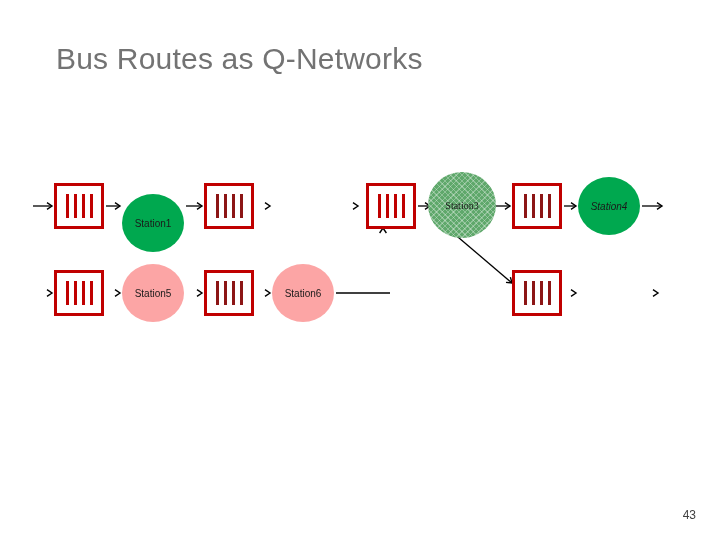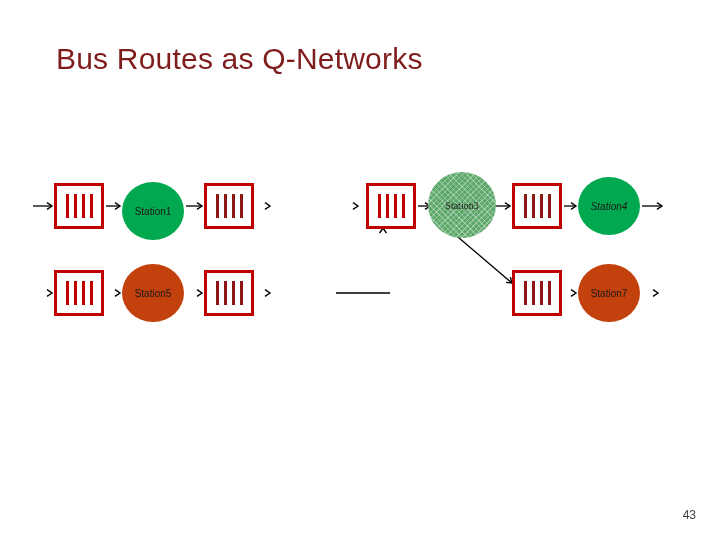--- a/index.html
+++ b/index.html
@@ -15,21 +15,21 @@
     font-family: "Liberation Sans", sans-serif;
   }
 
   
   #slide-title {
     position: absolute;
     left: 56px;
     top: 42px;
     font-size: 30px;
     font-weight: 400;
-    color: #7f1d1d;
+    color: #737373;
     letter-spacing: 0.2px;
     white-space: nowrap;
   }
 
   
   #diagram {
     position: absolute;
     left: 0;
     top: 0;
     width: 720px;
@@ -74,21 +74,21 @@
     justify-content: center;
     font-size: 10px;
     font-weight: 400;
     color: #1a1a1a;
     white-space: nowrap;
   }
   .station.green {
     background: #00A84F;
   }
   .station.blue {
-    background: #c2410c;
+    background: #fca5a5;
   }
   .station.hatched {
     background-color: #5FA86B;
     background-image:
       repeating-linear-gradient(45deg,  rgba(255,255,255,0.30) 0 1px, transparent 1px 4px),
       repeating-linear-gradient(-45deg, rgba(255,255,255,0.30) 0 1px, transparent 1px 4px);
   }
 
   
   #page-number {
@@ -168,30 +168,30 @@
       <span class="bar"></span>
       <span class="bar"></span>
       <span class="bar"></span>
     </div>
     <div class="queue-box dark" style="left: 512px; top: 270px; width: 50px; height: 46px;">
       <span class="bar"></span>
       <span class="bar"></span>
       <span class="bar"></span>
       <span class="bar"></span>
     </div>
-    <div class="station green" style="left: 122px; top: 182px; width: 62px; height: 58px; text-align: center;">
+    <div class="station green" style="left: 122px; top: 194px; width: 62px; height: 58px; text-align: center;">
       <span>Station1</span>
     </div>
     <div class="station hatched" style="left: 428px; top: 172px; width: 68px; height: 66px; font-family: Liberation Serif, serif;">
       <span>Station3</span>
     </div>
     <div class="station green" style="left: 578px; top: 177px; width: 62px; height: 58px; font-style: italic;">
       <span>Station4</span>
     </div>
     <div class="station blue" style="left: 122px; top: 264px; width: 62px; height: 58px;">
       <span>Station5</span>
     </div>
-    <div class="station blue" style="left: 578px; top: 264px; width: 62px; height: 58px;">
-      <span>Station7</span>
+    <div class="station blue" style="left: 272px; top: 264px; width: 62px; height: 58px;">
+      <span>Station6</span>
     </div>
   </div>
 
 <div id="page-number">43</div>
 
 </body></html>

